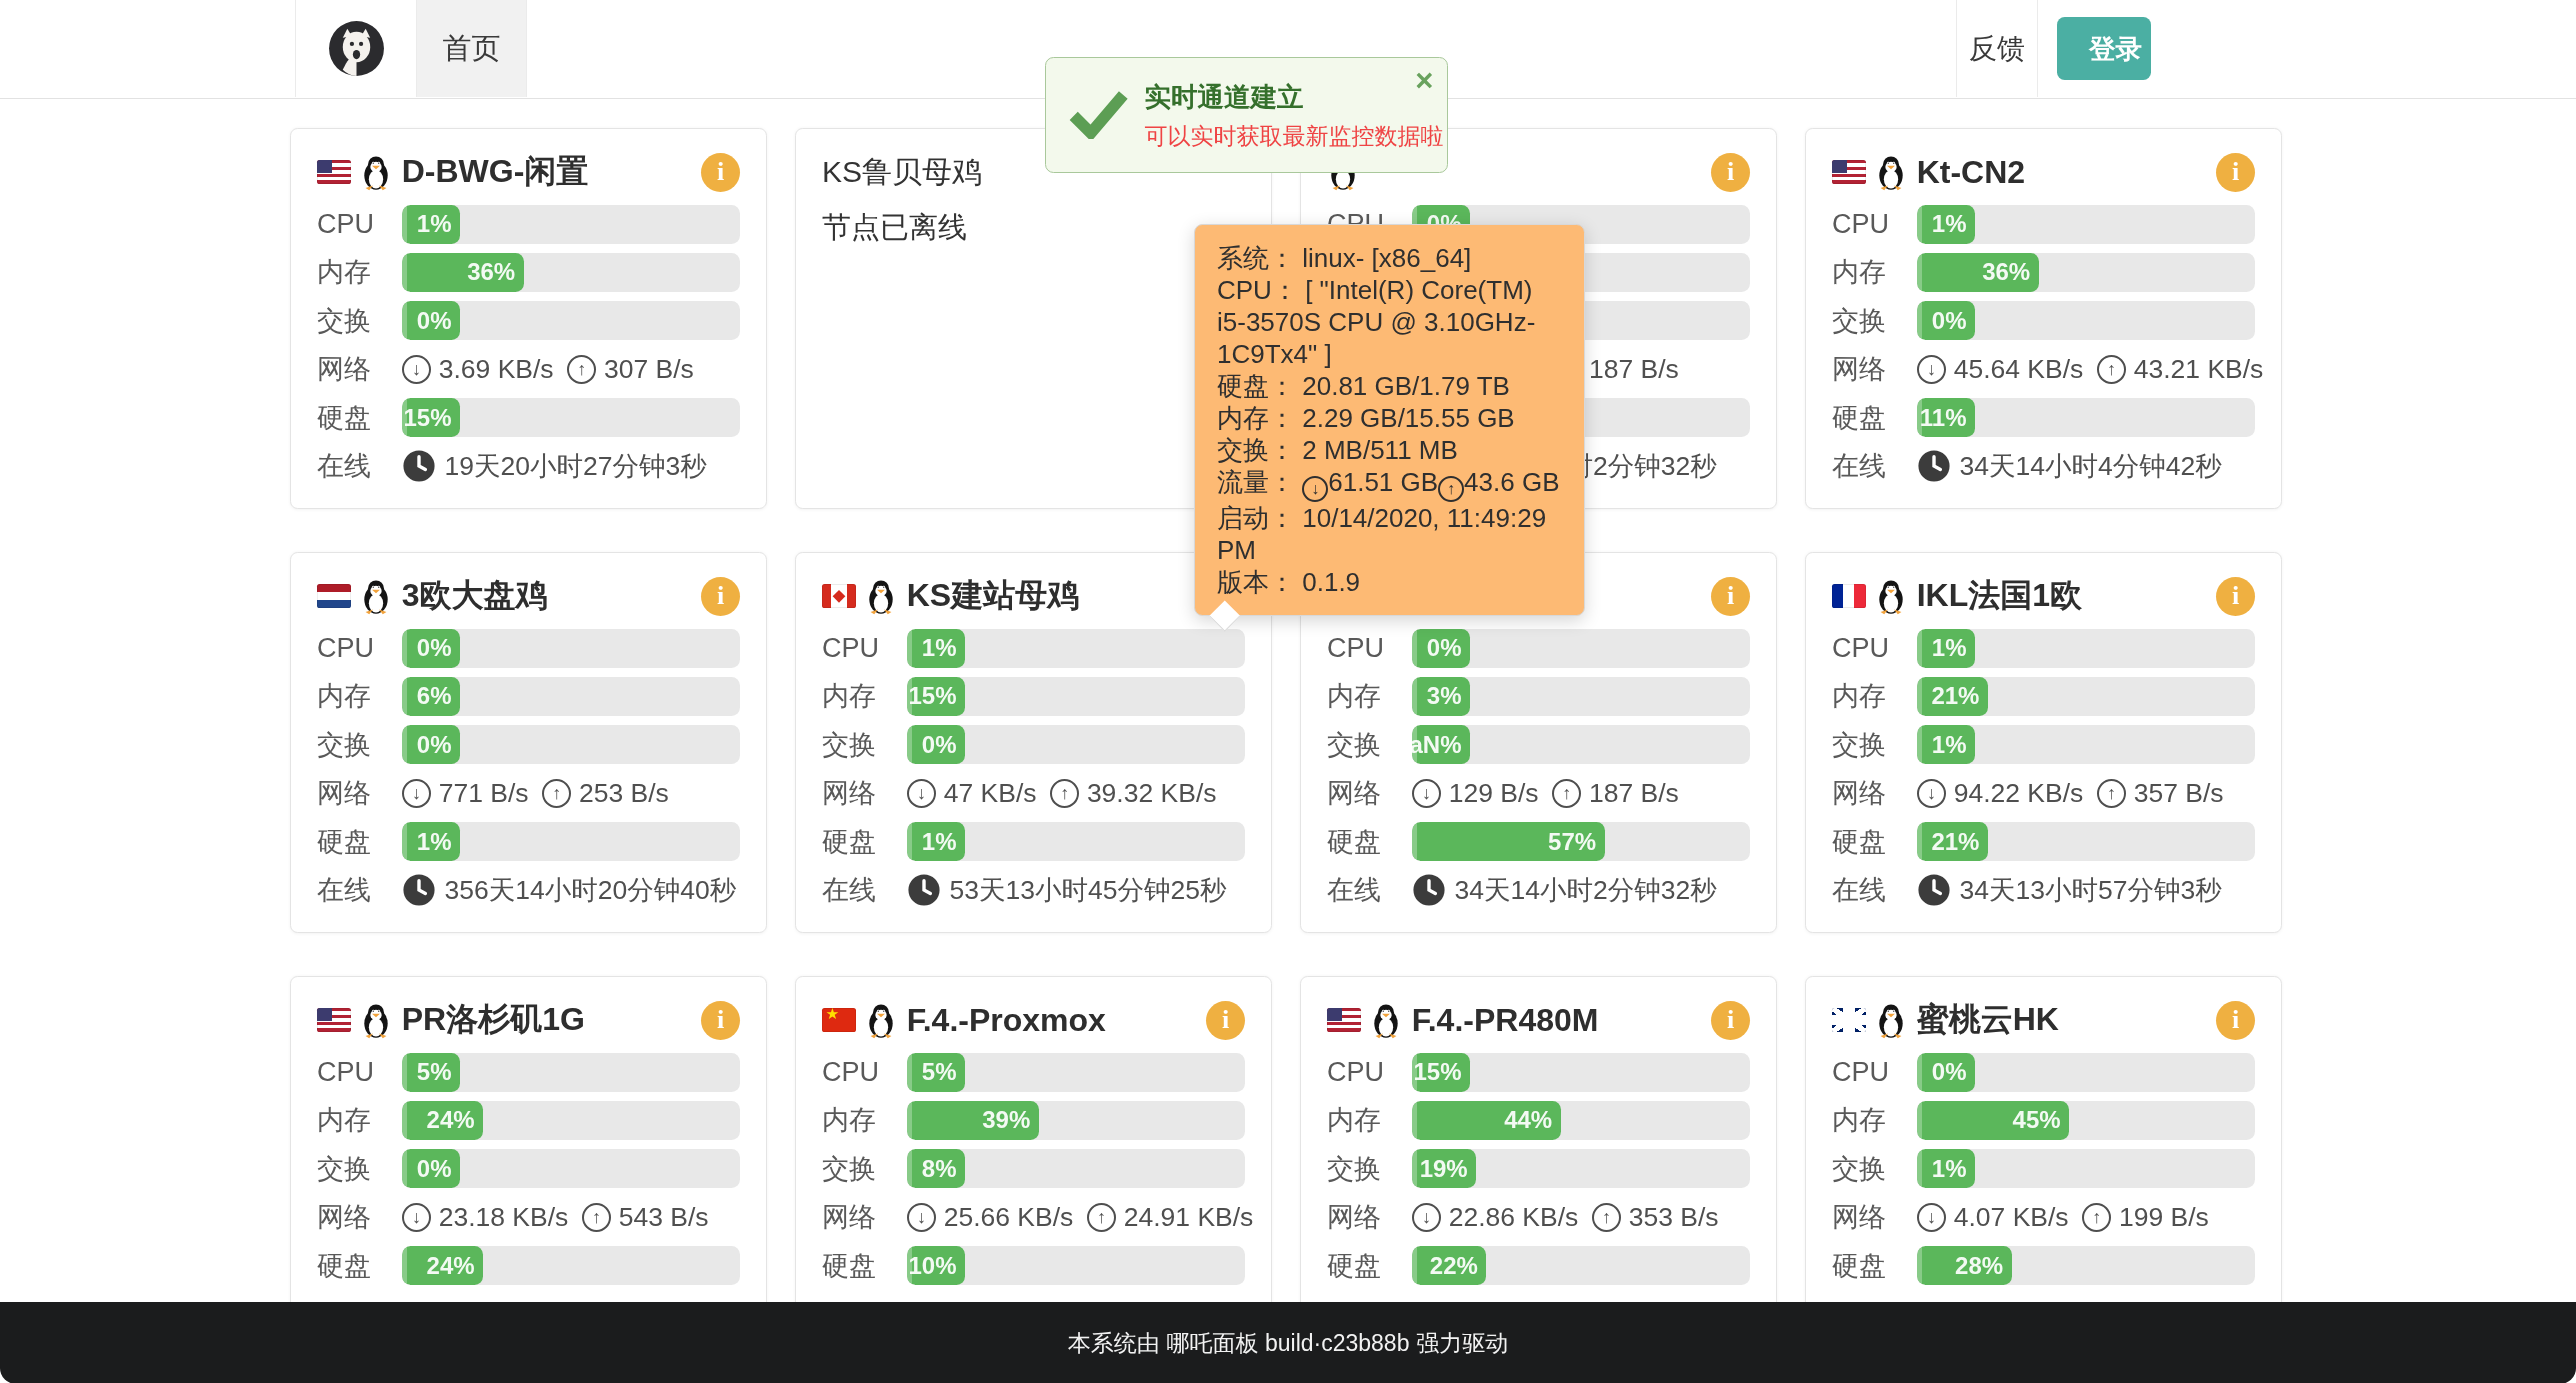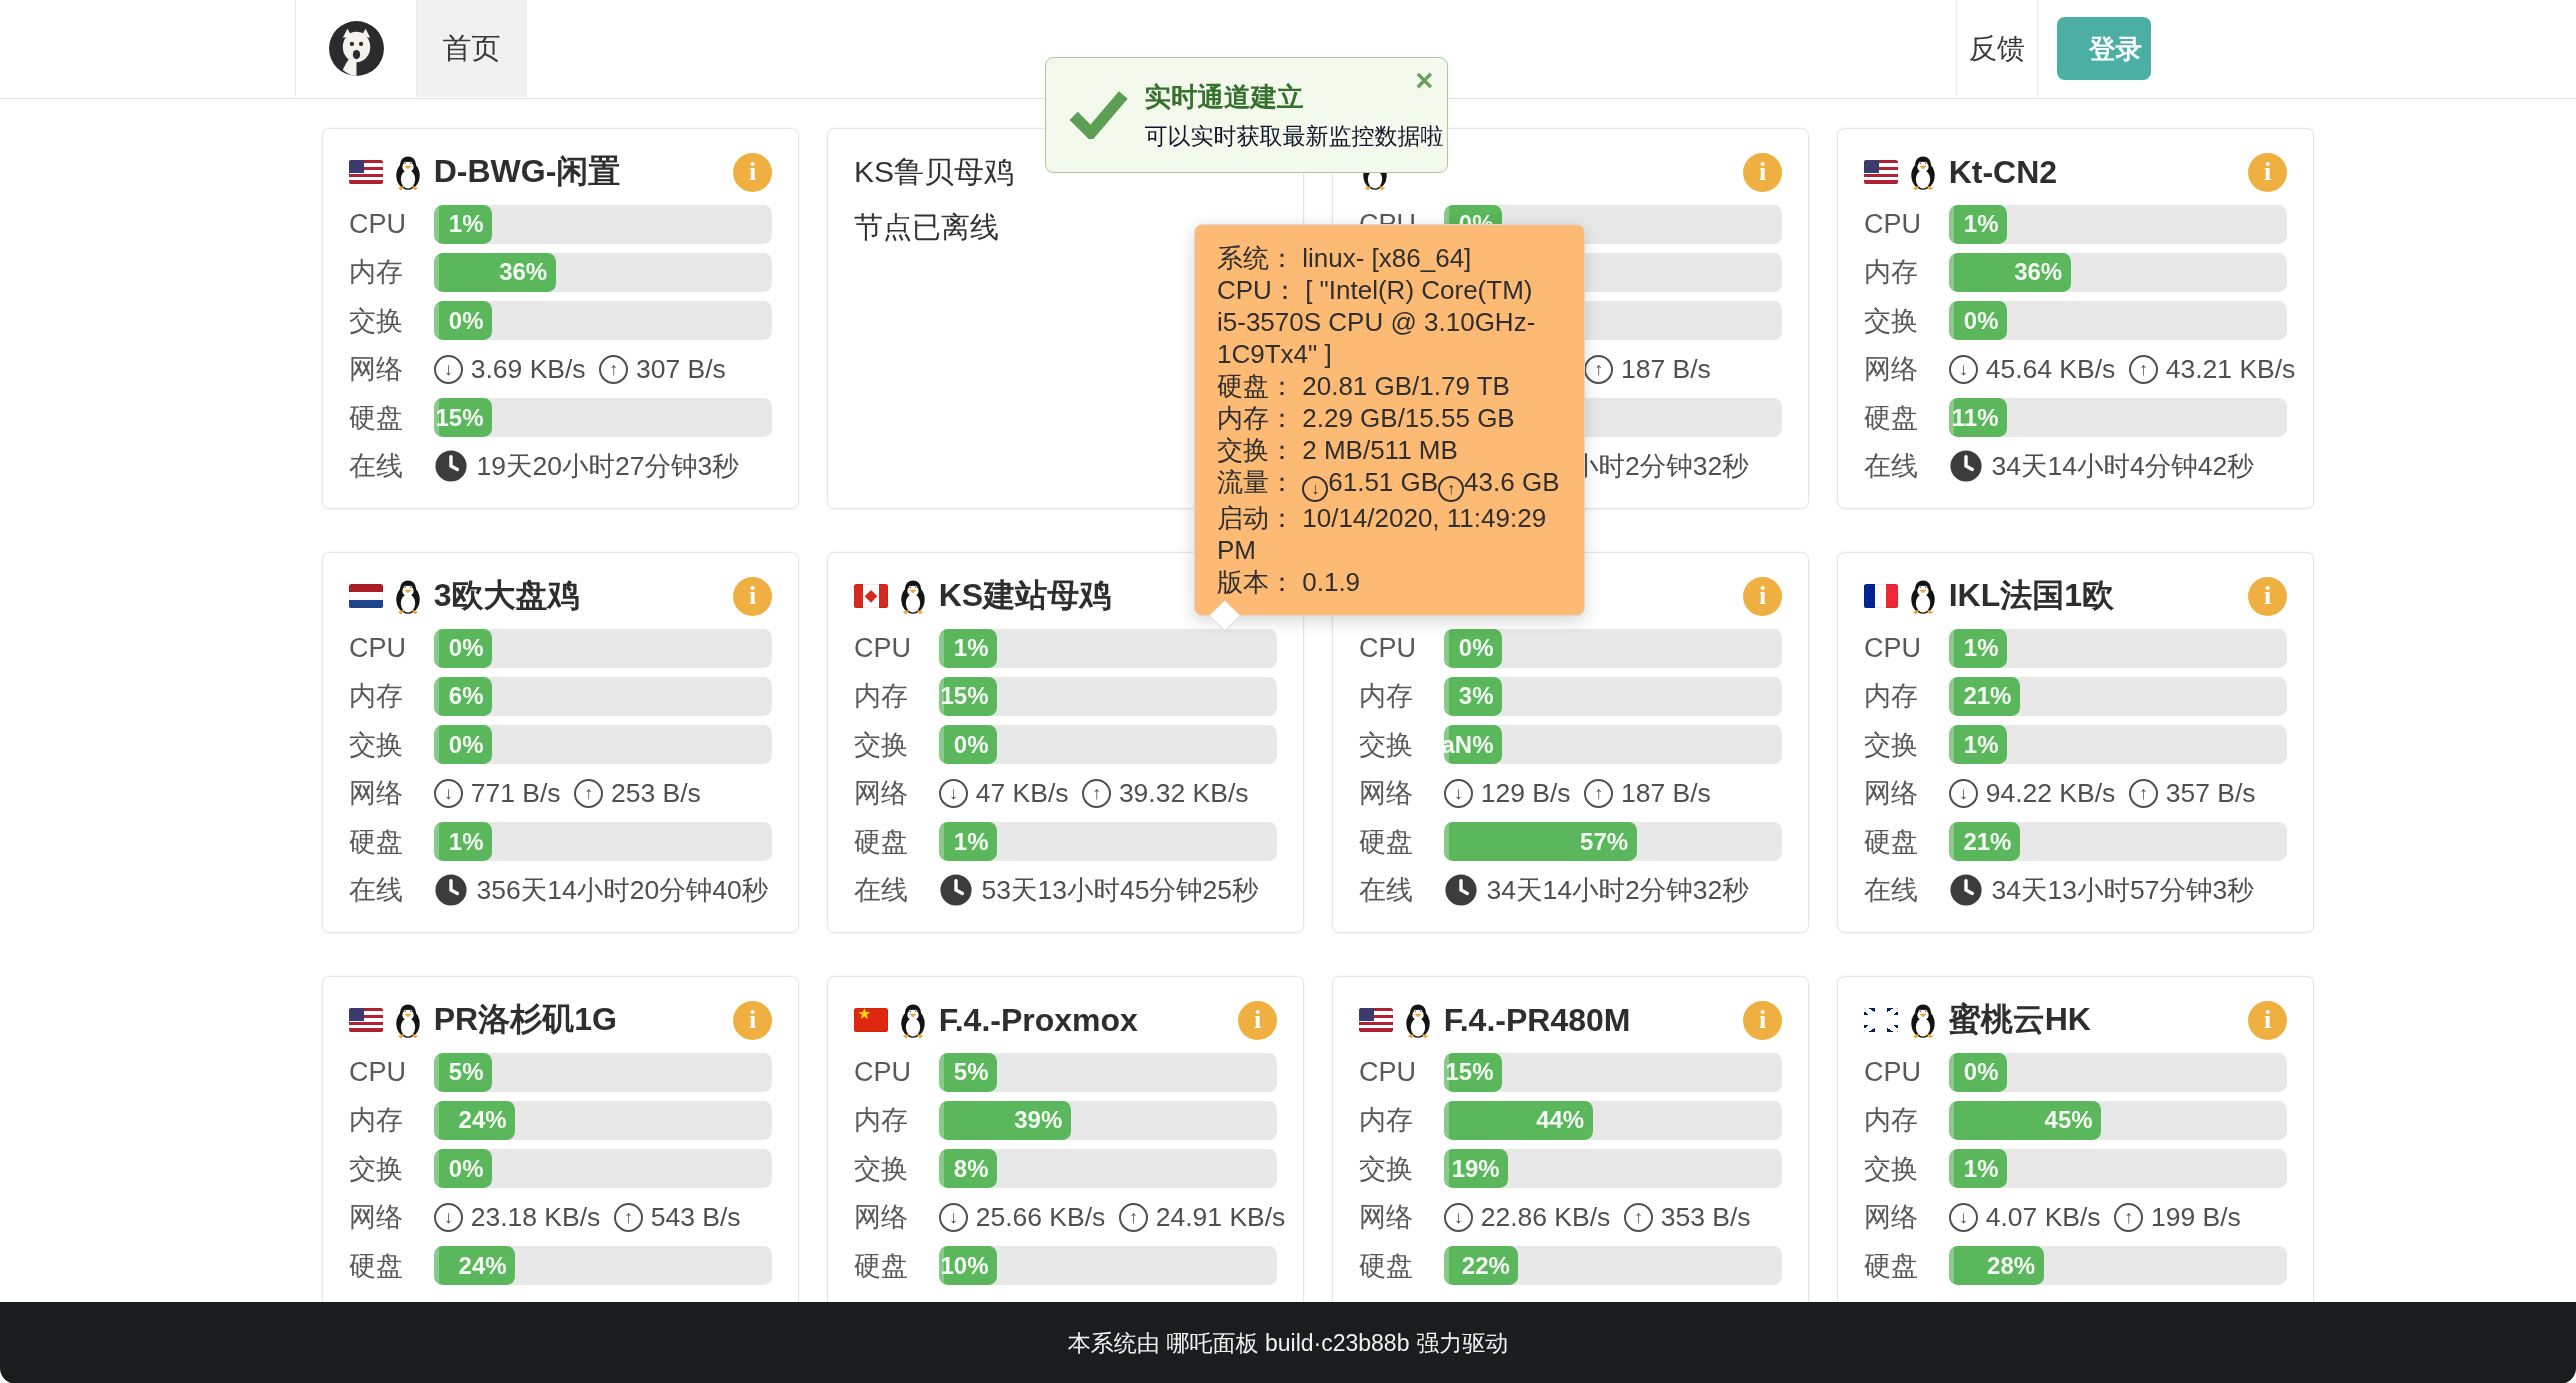--- a/index.html
+++ b/index.html
@@ -19,21 +19,21 @@
   .home-tab { width:111px; background:#f1f1f1; font-size:29px; color:#3a3a3a; cursor:pointer; }
   .nav-right { position:absolute; right:12px; top:0; height:97px; display:flex; align-items:center; }
   .feedback-item { width:82px; height:97px; display:flex; align-items:center; justify-content:center;
     border-left:0.9px solid #ebebeb; border-right:0.9px solid #ebebeb; font-size:28px; color:#3a3a3a; cursor:pointer; }
   .login-btn { margin:0 413px 0 19px; width:94px; height:63px; border:none; border-radius:7.7px;
     background:var(--teal); color:#fff; font-size:26.5px; font-weight:bold;
     font-family:inherit; cursor:pointer; display:flex; align-items:center; justify-content:center;padding-left:23px; }
 
   
   .grid { position:absolute; left:290px; top:128px; width:1594px; display:grid;
-    grid-template-columns:repeat(4,477px); column-gap:28px; row-gap:43px; z-index:1;margin-left:32px; }
+    grid-template-columns:repeat(4,477px); column-gap:28px; row-gap:43px; z-index:1; }
   .card { width:477px; height:381px; background:#fff; border:0.9px solid #e4e4e4; border-radius:7.7px;
     box-shadow:0 0.9px 3.4px rgba(0,0,0,.05); padding:0 26px; overflow:hidden; }
   .card-title-row { margin-top:19px; height:48px; display:flex; align-items:center; }
   .flag { width:34px; height:24px; border-radius:2.6px; margin-right:8.5px; flex:0 0 auto;
     position:relative; overflow:hidden; box-shadow:0 0 0 0.9px rgba(0,0,0,.08) inset; }
   .flag-us { background:repeating-linear-gradient(180deg,#b22234 0 3.4px,#fff 3.4px 6.8px); }
   .flag-us::after { content:""; position:absolute; left:0; top:0; width:14.5px; height:13px; background:#3c3b6e; }
   .flag-nl { background:linear-gradient(180deg,#ae1c28 0 33%,#fff 33% 66%,#21468b 66% 100%); }
   .flag-fr { background:linear-gradient(90deg,#002395 0 33%,#fff 33% 66%,#ed2939 66% 100%); }
   .flag-ca { background:linear-gradient(90deg,#d52b1e 0 26%,#fff 26% 74%,#d52b1e 74% 100%); }
@@ -77,21 +77,21 @@
     margin-right:7.7px; flex:0 0 auto; }
   .net-gap { margin-left:13.7px; }
   .clock-icon { width:34px; height:34px; margin-right:8.5px; flex:0 0 auto; }
 
   
   .toast { position:absolute; left:1045px; top:57px; width:403px; height:116px; background:#f3f9ec;
     border:0.9px solid #a9c89b; border-radius:8.5px; z-index:300; display:flex; align-items:center; }
   .toast-check { margin-left:22px; flex:0 0 auto; }
   .toast-body { margin-left:15.4px; }
   .toast-title { font-size:26.5px; font-weight:bold; color:#35702c; }
-  .toast-msg { font-size:23px; color:#0f172a; margin-top:6px; }
+  .toast-msg { font-size:23px; color:#ef4444; margin-top:6px; }
   .toast-close { position:absolute; right:13.7px; top:5.1px; font-size:31px; font-weight:bold; color:#68a25d; cursor:pointer; }
 
   
   .tooltip { position:absolute; left:1194px; top:224px; width:391px; background:#fdba74;
     border:0.9px solid #d8d8d8; border-radius:8.5px; box-shadow:0 4.3px 17px rgba(0,0,0,.16);
     padding:17px 22px; z-index:200; }
   .tooltip::after { content:""; position:absolute; left:19px; bottom:-11px; width:20.5px; height:20.5px;
     background:#fff; transform:rotate(45deg); border-right:0.9px solid #d8d8d8; border-bottom:0.9px solid #d8d8d8; }
   .tt-row { font-size:26px; color:#2f2f2f; line-height:32px; }
   .tt-circle { display:inline-flex; width:26px; height:26px; border:2.1px solid #2f2f2f; border-radius:50%;

